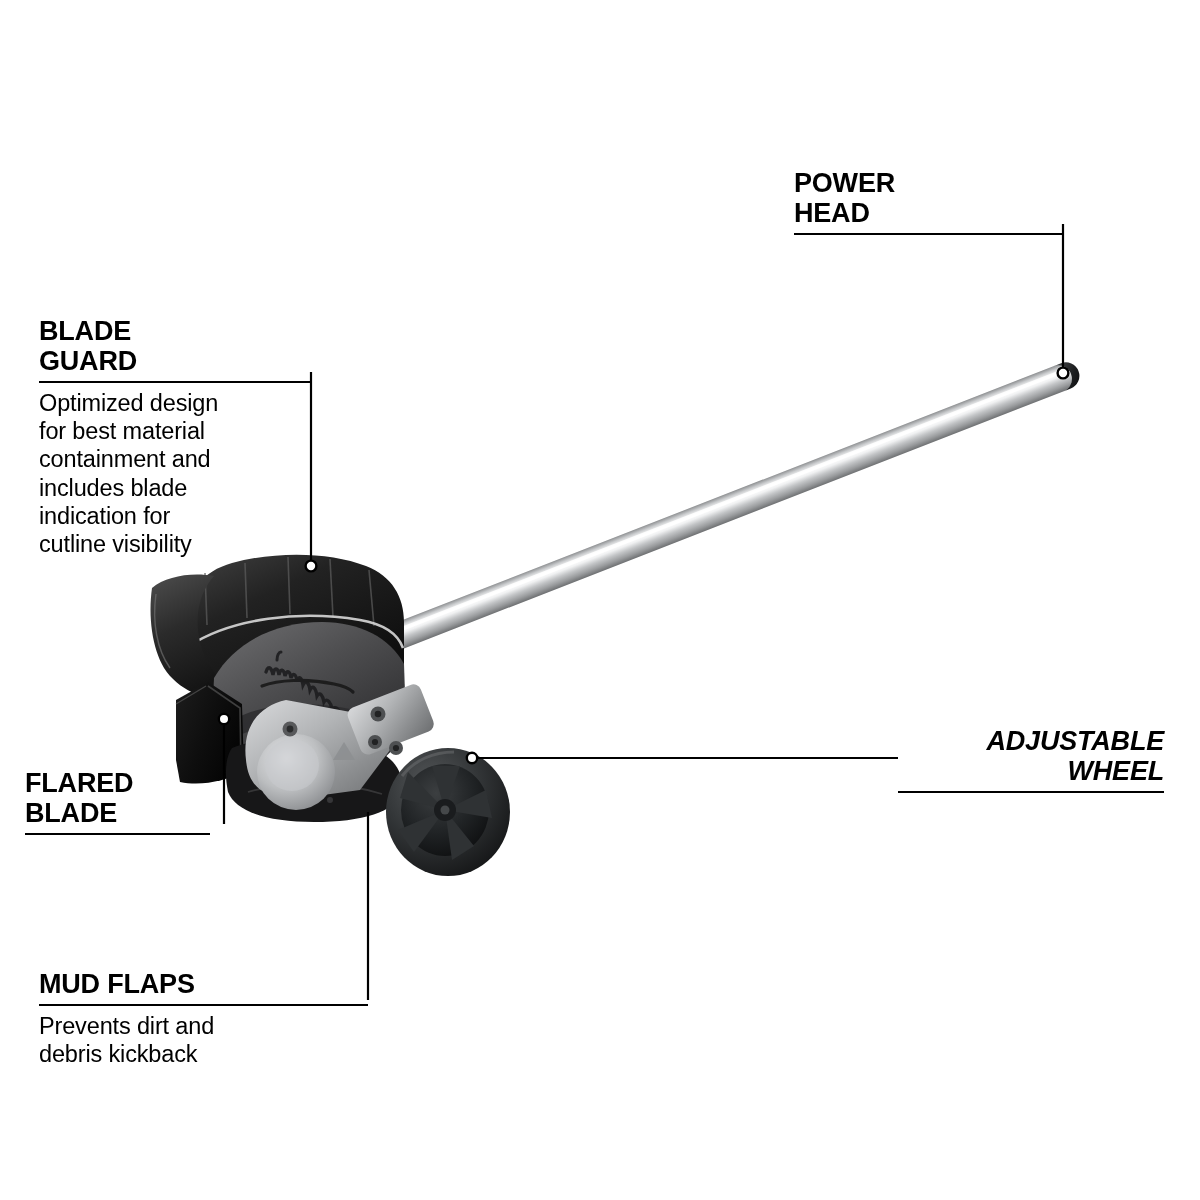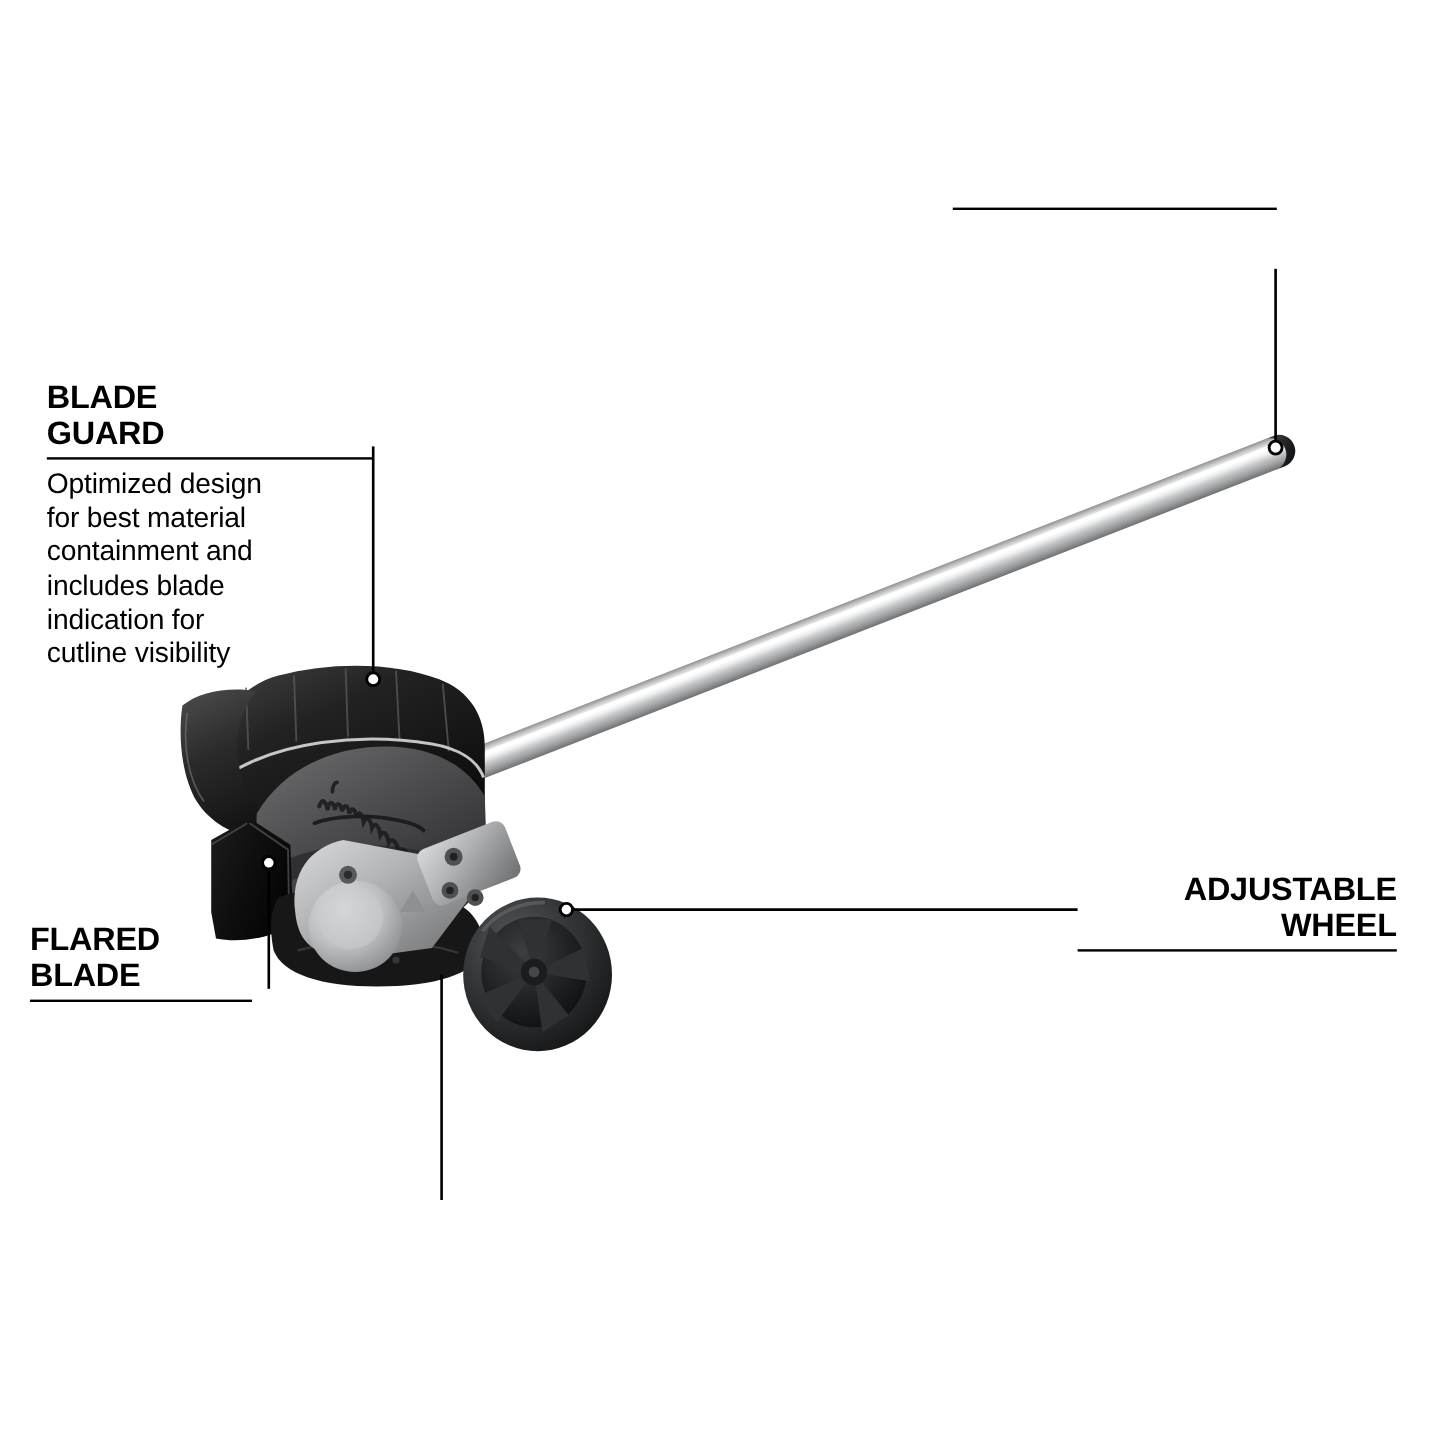--- a/index.html
+++ b/index.html
@@ -261,20 +261,22 @@
     </g>
     <g fill="#ffffff" stroke="#000" stroke-width="2.4">
       <circle cx="1063" cy="373" r="5.4"></circle>
       <circle cx="311" cy="566" r="5.4"></circle>
       <circle cx="224" cy="719" r="5.2"></circle>
       <circle cx="472" cy="758" r="5.2"></circle>
     </g>
   </svg>
 
   <div class="callout" id="c-power" style="left:794px;top:168px;width:270px;">
+    <div class="hd">POWER
+HEAD</div>
     <div class="rule"></div>
   </div>
 
   <div class="callout" id="c-guard" style="left:39px;top:316px;width:272px;">
     <div class="hd">BLADE
 GUARD</div>
     <div class="rule"></div>
     <div class="body">Optimized design
 for best material
 containment and
@@ -282,19 +284,25 @@
 indication for
 cutline visibility</div>
   </div>
 
   <div class="callout" id="c-flared" style="left:25px;top:768px;width:185px;">
     <div class="hd">FLARED
 BLADE</div>
     <div class="rule"></div>
   </div>
 
-
-  <div class="callout right" id="c-wheel" style="left:898px;top:726px;width:266px;">
+  <div class="callout" id="c-mud" style="left:39px;top:969px;width:329px;">
+    <div class="hd">MUD FLAPS</div>
+    <div class="rule"></div>
+    <div class="body">Prevents dirt and
+debris kickback</div>
+  </div>
+
+  <div class="callout right" id="c-wheel" style="left:898px;top:726px;width:266px;font-style:italic;">
     <div class="hd">ADJUSTABLE WHEEL</div>
     <div class="rule"></div>
   </div>
 
 </div>
 
 </body></html>

